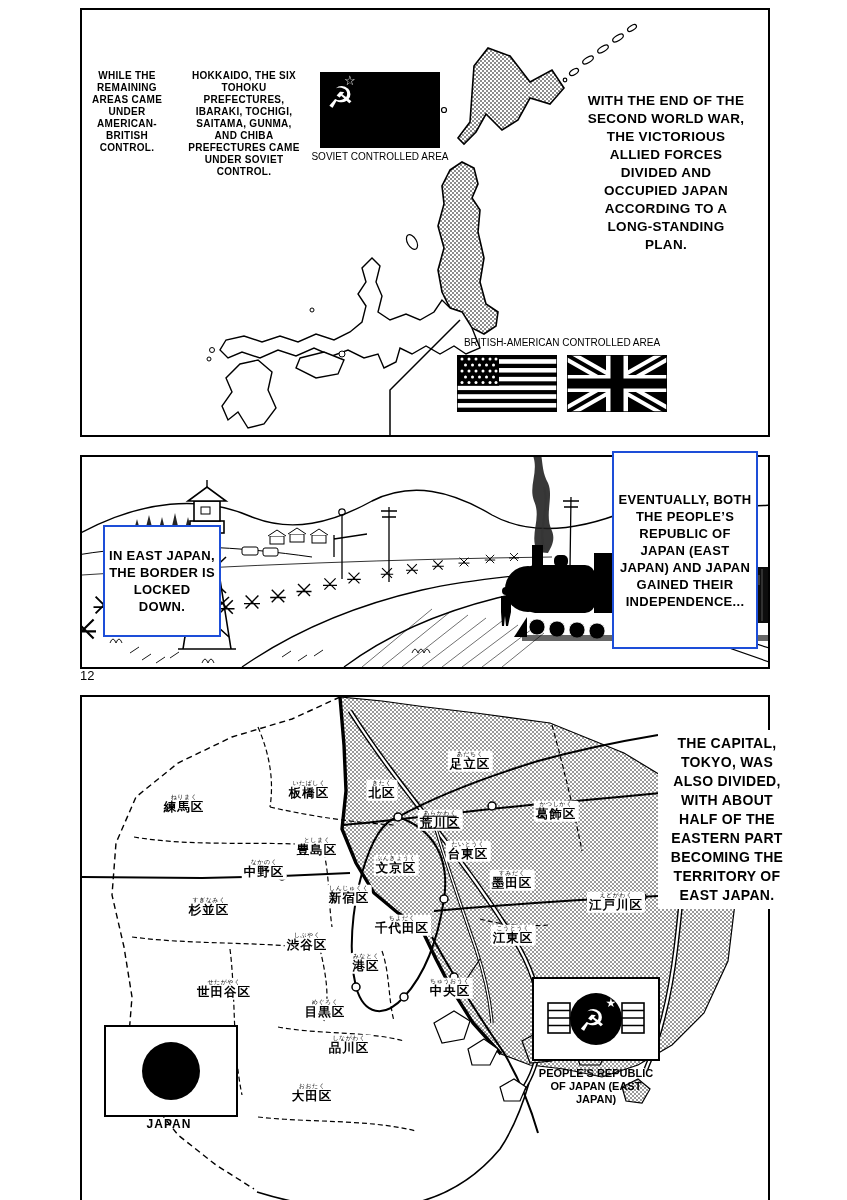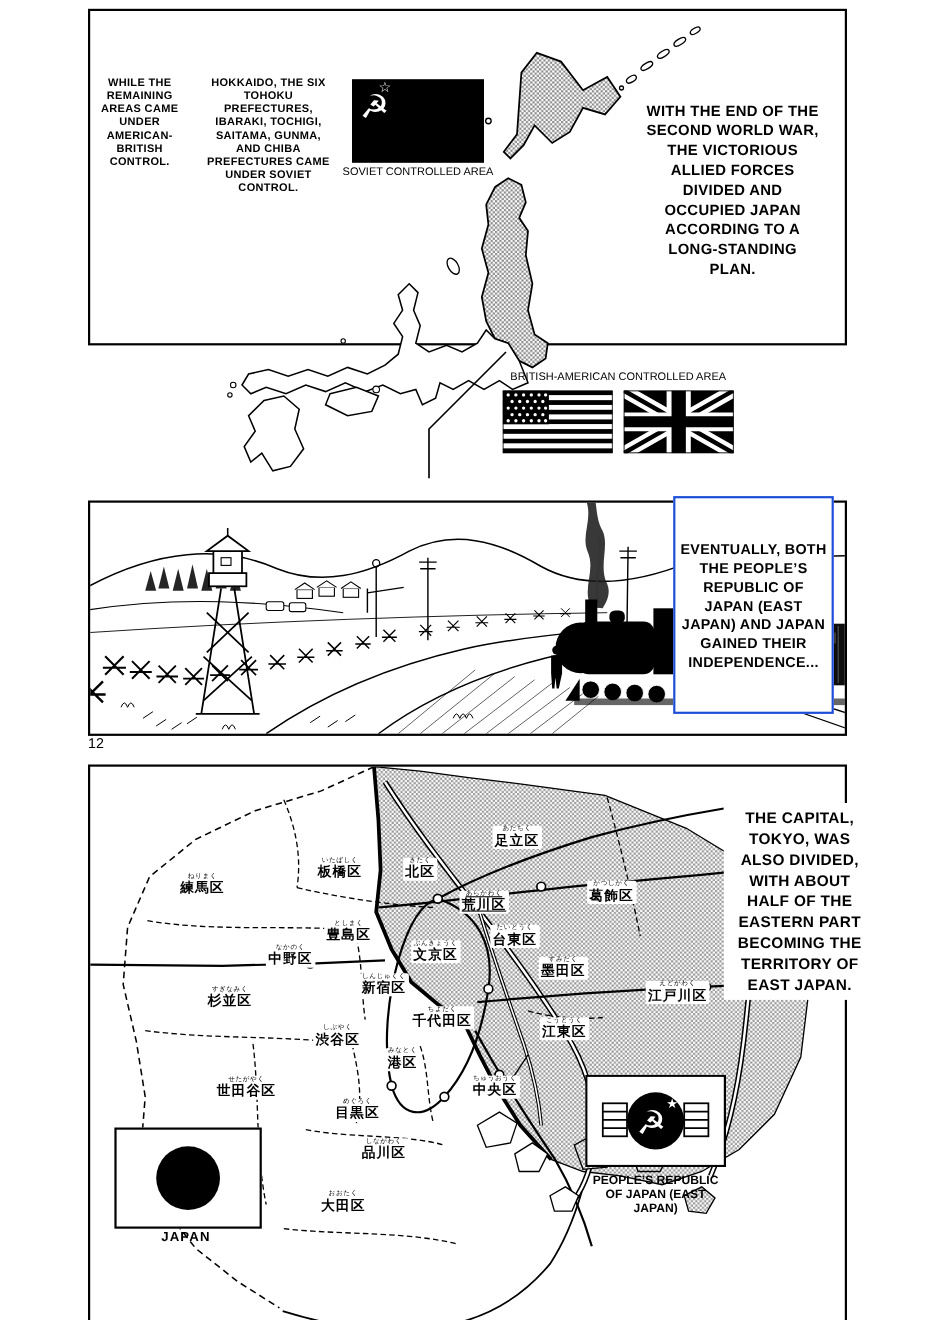--- a/index.html
+++ b/index.html
@@ -1,19 +1,19 @@
 <!DOCTYPE html>
 <html><head>
 <meta charset="utf-8">
 <style>
   html,body{margin:0;padding:0;background:#fff;}
   .page{position:relative;width:847px;height:1200px;background:#fff;overflow:hidden;
         font-family:"Liberation Sans",sans-serif;color:#000;}
   .panel{position:absolute;border:2px solid #000;background:#fff;box-sizing:border-box;}
-  #panel1{left:80px;top:8px;width:690px;height:306px;}
+  #panel1{left:80px;top:8px;width:690px;height:429px;}
   #panel2{left:80px;top:455px;width:690px;height:214px;overflow:visible;}
   #panel3{left:80px;top:695px;width:690px;height:520px;}
   .caption{position:absolute;text-align:center;font-weight:700;letter-spacing:.3px;
            background:#fff;line-height:1.22;}
   .cap-sm{font-size:10px;line-height:12px;}
   .boxed{border:2px solid #1d4ed8;padding:10px 4px;display:flex;align-items:center;justify-content:center;z-index:6;}
   .flaglabel{position:absolute;text-align:center;font-weight:400;}
   svg{display:block;}
   .scene-svg,.map-svg{position:absolute;left:0;top:0;}
   
@@ -312,20 +312,21 @@
 
       <g stroke="#000" stroke-width=".9" fill="none">
         <path d="M60,203 l9,-6 M74,206 l9,-6 M88,201 l9,-6 M48,196 l9,-6"></path>
         <path d="M200,200 l9,-6 M216,204 l9,-6 M232,199 l9,-6"></path>
         <path d="M330,196 q3,-8 6,0 q3,-8 6,0 q3,-8 6,0"></path>
         <path d="M120,206 q3,-8 6,0 q3,-8 6,0"></path>
         <path d="M28,186 q3,-8 6,0 q3,-8 6,0"></path>
       </g>
     </svg>
 
+    <div class="caption boxed" style="left:21px;top:68px;width:118px;height:112px;font-size:13px;line-height:17px;box-sizing:border-box;">IN EAST JAPAN, THE BORDER IS LOCKED DOWN.</div>
 
     <div class="caption boxed" style="left:530px;top:-6px;width:146px;height:198px;font-size:13px;line-height:17px;box-sizing:border-box;">EVENTUALLY, BOTH THE PEOPLE’S REPUBLIC OF JAPAN (EAST JAPAN) AND JAPAN GAINED THEIR INDEPENDENCE...</div>
   </div>
 
   <div class="pageno">12</div>
 
   <div class="panel" id="panel3">
 
     <svg class="map-svg" width="686" height="516" viewBox="0 0 686 516">
       <defs>

